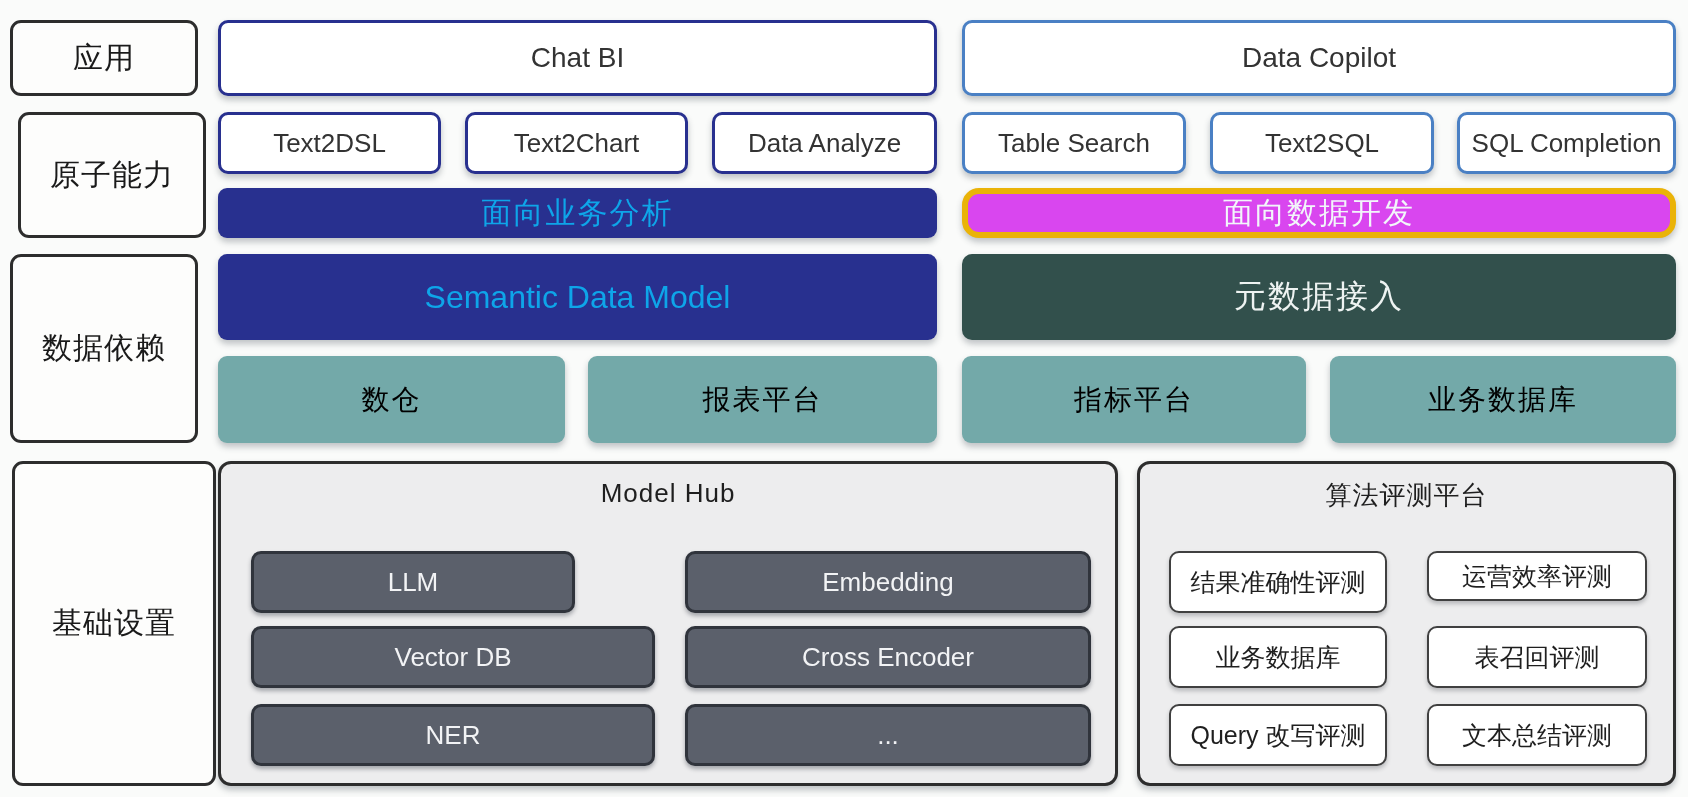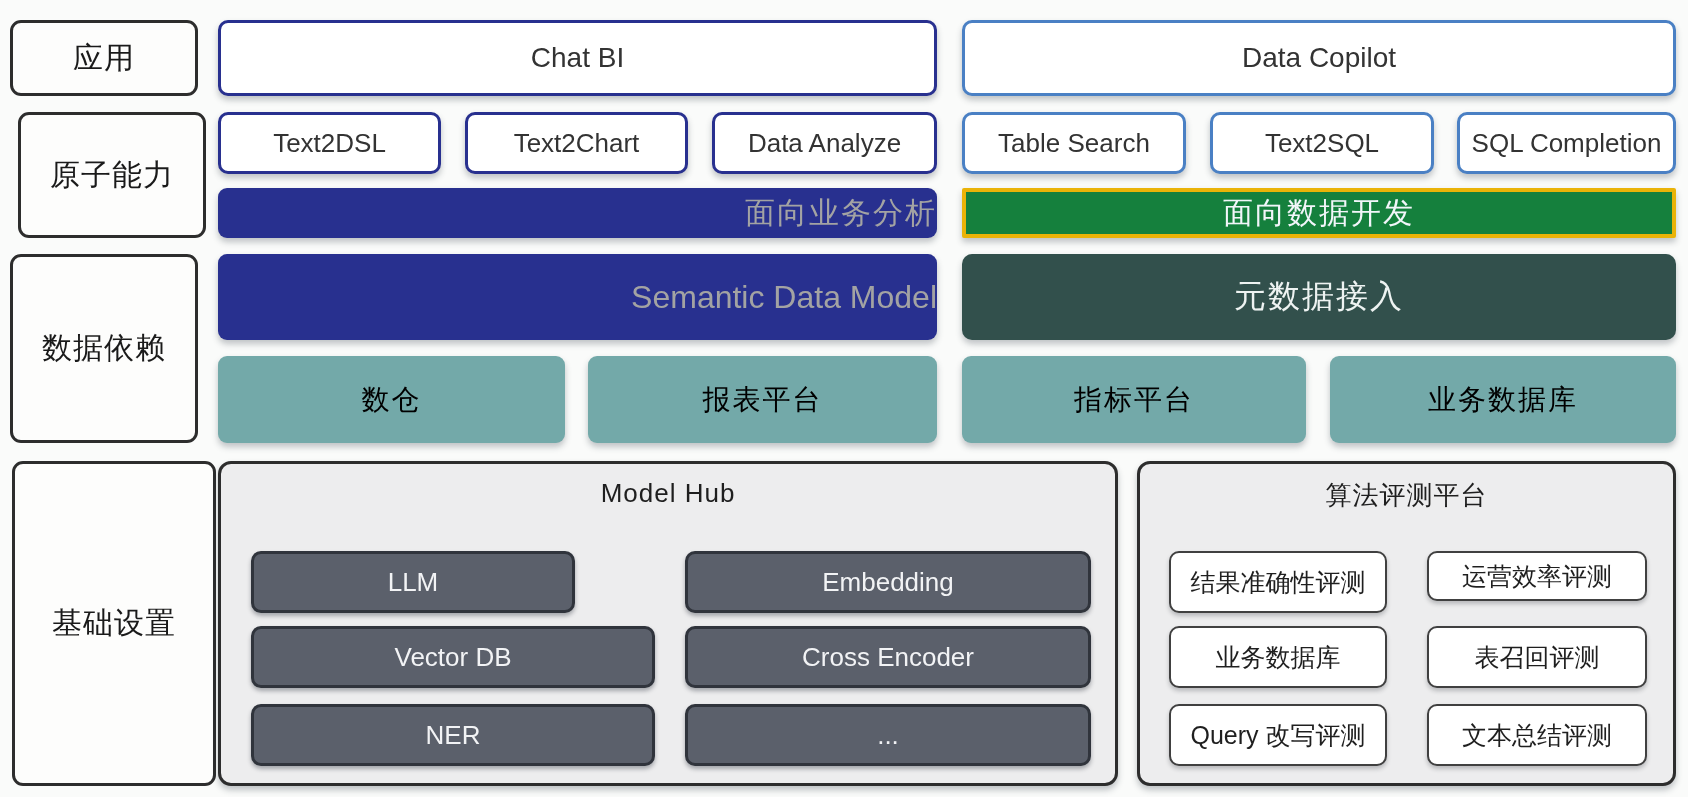--- a/index.html
+++ b/index.html
@@ -16,22 +16,22 @@
   .rowlabel{
     background:#fdfdfc;border:3px solid #2d2d2d;border-radius:11px;
     color:#1a1a1a;font-size:30px;letter-spacing:1px;
   }
   
   .outline-navy{background:#ffffff;border:3px solid #28308f;border-radius:10px;color:#333;}
   .outline-blue{background:#ffffff;border:3px solid #4a80c4;border-radius:10px;color:#333;}
   .fs28{font-size:28px;}
   .fs26{font-size:26px;}
   
-  .fill-navy{background:#28308f;border-radius:9px;color:#a3a3a3;justify-content:flex-end;}
-  .fill-blue{background:#15803d;border:4px solid #eab308;border-radius:2px;color:#f2f6fa;}
+  .fill-navy{background:#28308f;border-radius:9px;color:#0ea5e9;}
+  .fill-blue{background:#d946ef;border:6px solid #eab308;border-radius:17px;color:#f2f6fa;}
   .fill-darkteal{background:#32504c;border-radius:10px;color:#eef3f2;}
   .fill-teal{background:#73a9a9;border-radius:9px;color:#000000;font-size:28px;}
   .bar-text{font-size:30px;letter-spacing:2px;}
   .semantic-text{font-size:32px;}
   
   .panel{
     background:#ededee;border:3px solid #2d2d2d;border-radius:13px;
   }
   .panel-title{
     position:absolute;left:0;right:0;top:14px;

